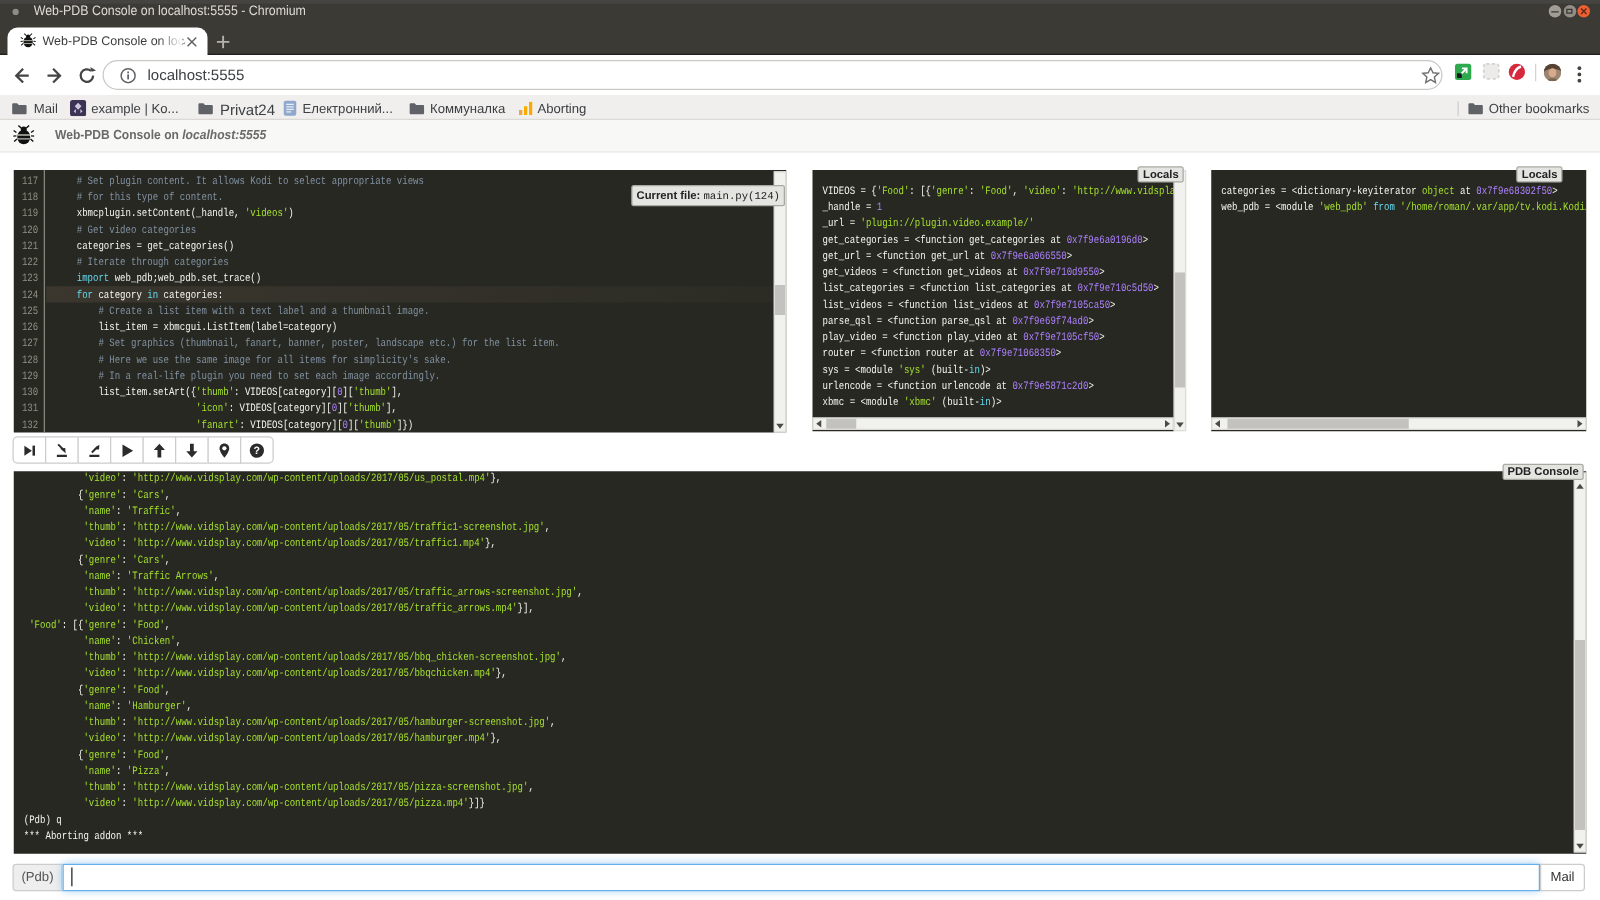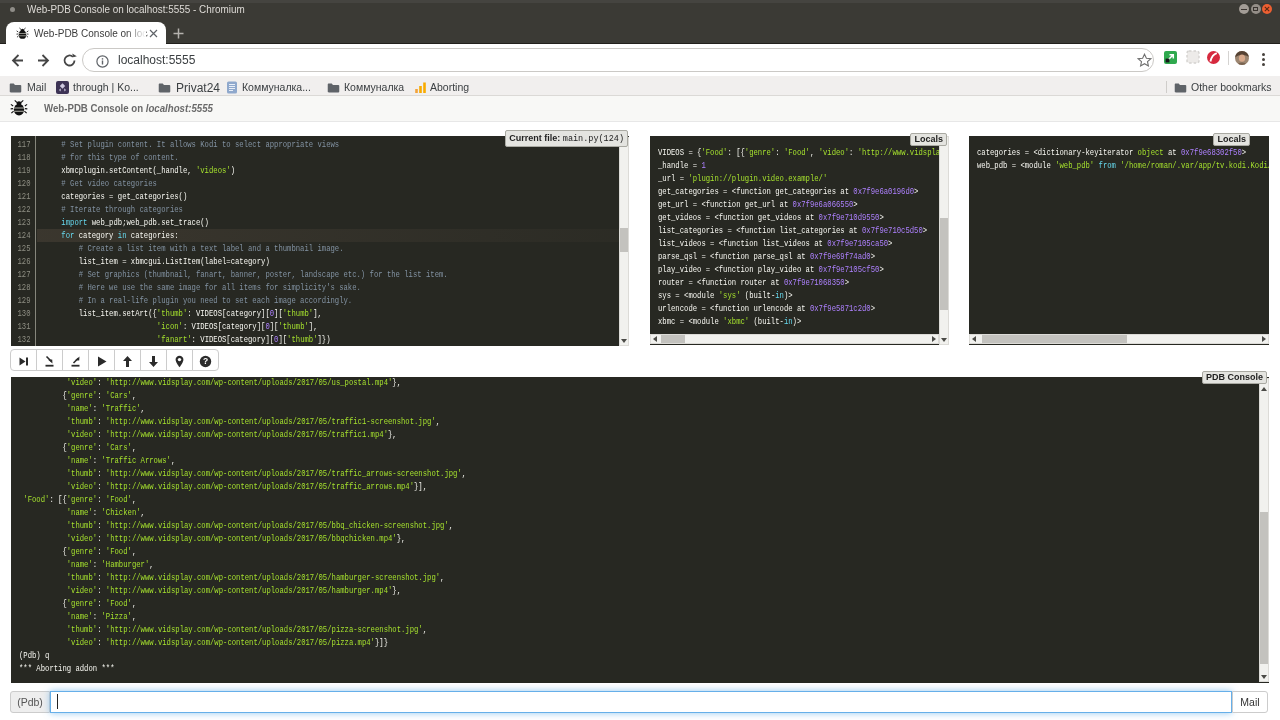--- a/index.html
+++ b/index.html
@@ -115,30 +115,30 @@
 <div class="abs" style="left:0;top:76px;width:1280px;height:20px;background:#f1efee;border-bottom:1px solid #dbd9d6"></div>
 <div class="abs" style="left:9px;top:80px"><svg width="13" height="12" viewBox="0 0 14 12">
       <path d="M0.8 2.2 C0.8 1.6 1.3 1.2 1.8 1.2 L5.1 1.2 L6.4 2.7 L12.2 2.7 C12.8 2.7 13.2 3.1 13.2 3.7 L13.2 9.8 C13.2 10.4 12.8 10.8 12.2 10.8 L1.8 10.8 C1.3 10.8 0.8 10.4 0.8 9.8 Z" fill="#5f6368"></path>
     </svg></div>
 <div class="abs" style="left:27px;top:81px;font-size:10.5px;color:#3c4043">Mail</div>
 <div class="abs" style="left:56px;top:80px"><svg width="13" height="13" viewBox="0 0 13 13">
       <rect width="13" height="13" rx="2" fill="#3d3355"></rect>
       <path d="M6.5 2.2 L9.2 5 L6.5 7.8 L3.8 5 Z" fill="#cfc9e0"></path>
       <path d="M8.2 7.2 L10 9 L8.4 10.6 Z M4.8 7.2 L3 9 L4.6 10.6 Z" fill="#cfc9e0"></path>
     </svg></div>
-<div class="abs" style="left:73px;top:81px;font-size:10.5px;color:#3c4043">through | Ko...</div>
+<div class="abs" style="left:73px;top:81px;font-size:10.5px;color:#3c4043">example | Ko...</div>
 <div class="abs" style="left:158px;top:80px"><svg width="13" height="12" viewBox="0 0 14 12">
       <path d="M0.8 2.2 C0.8 1.6 1.3 1.2 1.8 1.2 L5.1 1.2 L6.4 2.7 L12.2 2.7 C12.8 2.7 13.2 3.1 13.2 3.7 L13.2 9.8 C13.2 10.4 12.8 10.8 12.2 10.8 L1.8 10.8 C1.3 10.8 0.8 10.4 0.8 9.8 Z" fill="#5f6368"></path>
     </svg></div>
 <div class="abs" style="left:176px;top:81px;font-size:12px;color:#3c4043">Privat24</div>
 <div class="abs" style="left:226px;top:80px"><svg width="12" height="13" viewBox="0 0 12 13">
       <rect x="1" y="0.5" width="10" height="12" rx="1.5" fill="#8fa8cc"></rect>
       <path d="M3 3.5 H9 M3 5.5 H9 M3 7.5 H9 M3 9.5 H7" stroke="#e8eef7" stroke-width="1"></path>
     </svg></div>
-<div class="abs" style="left:242px;top:81px;font-size:10.5px;color:#3c4043">Коммуналка...</div>
+<div class="abs" style="left:242px;top:81px;font-size:10.5px;color:#3c4043">Електронний...</div>
 <div class="abs" style="left:327px;top:80px"><svg width="13" height="12" viewBox="0 0 14 12">
       <path d="M0.8 2.2 C0.8 1.6 1.3 1.2 1.8 1.2 L5.1 1.2 L6.4 2.7 L12.2 2.7 C12.8 2.7 13.2 3.1 13.2 3.7 L13.2 9.8 C13.2 10.4 12.8 10.8 12.2 10.8 L1.8 10.8 C1.3 10.8 0.8 10.4 0.8 9.8 Z" fill="#5f6368"></path>
     </svg></div>
 <div class="abs" style="left:344px;top:81px;font-size:10.5px;color:#3c4043">Коммуналка</div>
 <div class="abs" style="left:414px;top:80px"><svg width="13" height="13" viewBox="0 0 13 13">
       <rect x="1.2" y="8" width="2.6" height="4" fill="#f2a33a"></rect>
       <rect x="5.2" y="5" width="2.6" height="7" fill="#f8ab00"></rect>
       <rect x="9.2" y="1.5" width="2.6" height="10.5" fill="#f8ab00"></rect>
     </svg></div>
 <div class="abs" style="left:430px;top:81px;font-size:10.5px;color:#3c4043">Aborting</div>
@@ -193,21 +193,21 @@
 <i style="color:#8292a2">        # Set graphics (thumbnail, fanart, banner, poster, landscape etc.) for the list item.</i>
 <i style="color:#8292a2">        # Here we use the same image for all items for simplicity's sake.</i>
 <i style="color:#8292a2">        # In a real-life plugin you need to set each image accordingly.</i>
         list_item.setArt({<i style="color:#a6e22e">'thumb'</i>: VIDEOS[category][<i style="color:#ae81ff">0</i>][<i style="color:#a6e22e">'thumb'</i>],
                           <i style="color:#a6e22e">'icon'</i>: VIDEOS[category][<i style="color:#ae81ff">0</i>][<i style="color:#a6e22e">'thumb'</i>],
                           <i style="color:#a6e22e">'fanart'</i>: VIDEOS[category][<i style="color:#ae81ff">0</i>][<i style="color:#a6e22e">'thumb'</i>]})</pre>
 </div>
 <div class="sbt" style="left:619px;top:137px;width:10px;height:209px"></div>
 <div class="sbh" style="left:620px;top:228px;width:8px;height:24px"></div>
 <div class="ard" style="left:621px;top:339px"></div>
-<div class="chip" style="right:652px;top:130px;font-size:9px;line-height:14px">Current file: <span style="font-family:'Liberation Mono',monospace;font-weight:normal;font-size:8.5px">main.py(124)</span></div>
+<div class="chip" style="right:652px;top:148px;font-size:9px;line-height:14px">Current file: <span style="font-family:'Liberation Mono',monospace;font-weight:normal;font-size:8.5px">main.py(124)</span></div>
 
 <div class="panel" style="left:650px;top:136px;width:289px;height:209px">
   <pre class="abs" style="left:8px;top:10.5px;color:#f8f8f2">VIDEOS = {<i style="color:#a6e22e">'Food'</i>: [{<i style="color:#a6e22e">'genre'</i>: <i style="color:#a6e22e">'Food'</i>, <i style="color:#a6e22e">'video'</i>: <i style="color:#a6e22e">'http://www.vidsplay.com/wp-content/uploads/2017/05/bbqchicken.mp4'</i>, 
 _handle = <i style="color:#ae81ff">1</i>
 _url = <i style="color:#a6e22e">'plugin://plugin.video.example/'</i>
 get_categories = &lt;function get_categories at <i style="color:#ae81ff">0x7f9e6a0196d0</i>&gt;
 get_url = &lt;function get_url at <i style="color:#ae81ff">0x7f9e6a066550</i>&gt;
 get_videos = &lt;function get_videos at <i style="color:#ae81ff">0x7f9e710d9550</i>&gt;
 list_categories = &lt;function list_categories at <i style="color:#ae81ff">0x7f9e710c5d50</i>&gt;
 list_videos = &lt;function list_videos at <i style="color:#ae81ff">0x7f9e7105ca50</i>&gt;

